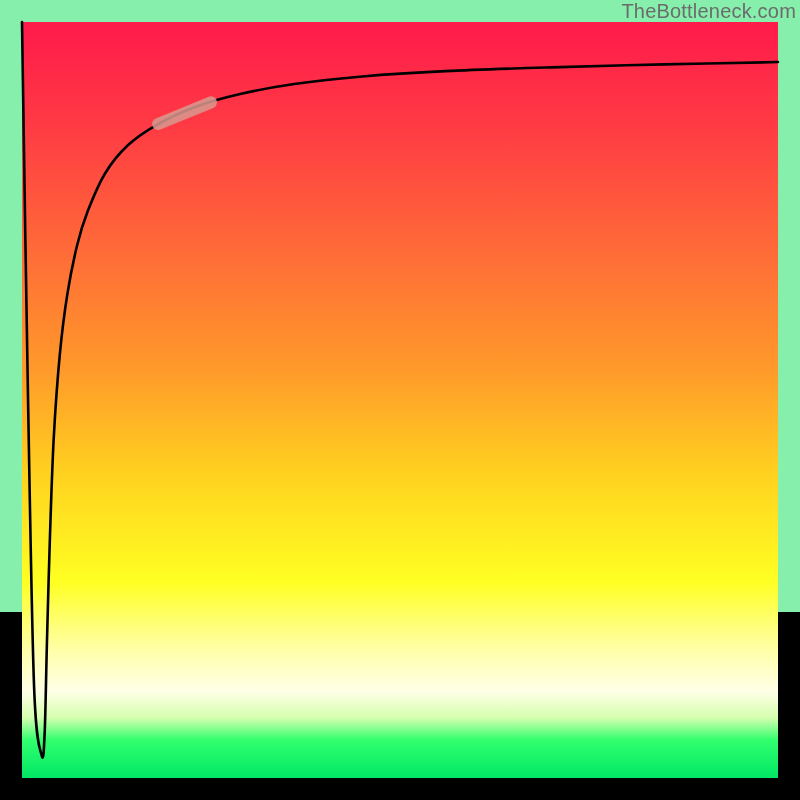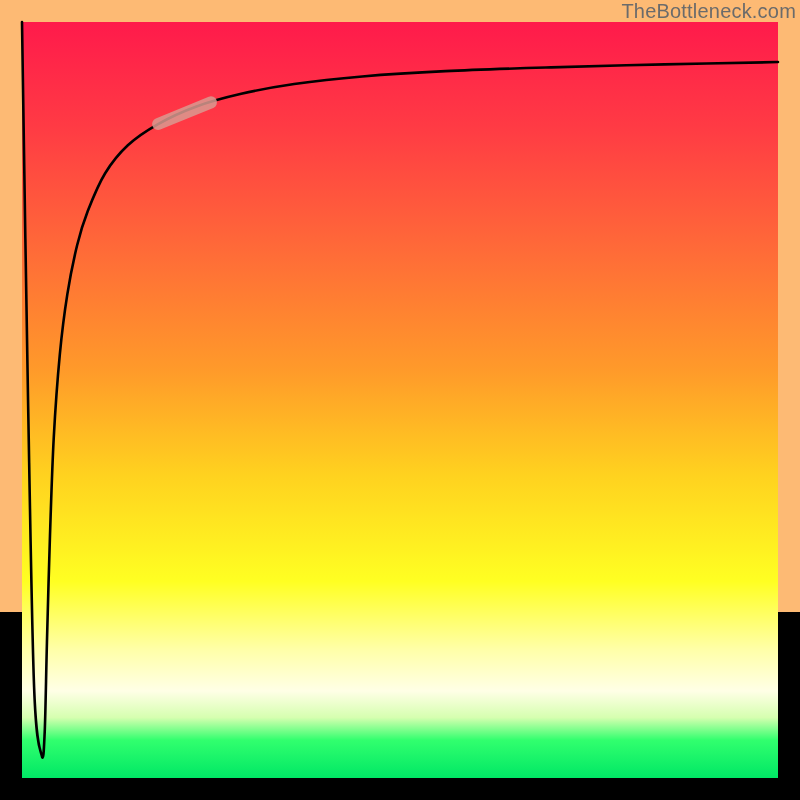--- a/index.html
+++ b/index.html
@@ -9,21 +9,21 @@
     height: 800px;
     background: #000;
     overflow: hidden;
   }
   .frame {
     position: absolute;
     left: 0;
     top: 0;
     width: 800px;
     height: 612px;
-    background: #fdba74;
+    background: #86efac;
   }
   .plot {
     position: absolute;
     left: 22px;
     top: 22px;
     width: 756px;
     height: 756px;
     
     background: linear-gradient(
       to bottom,

